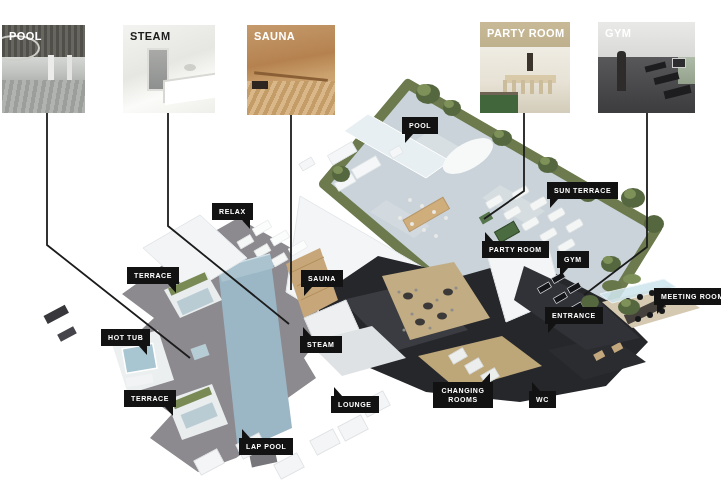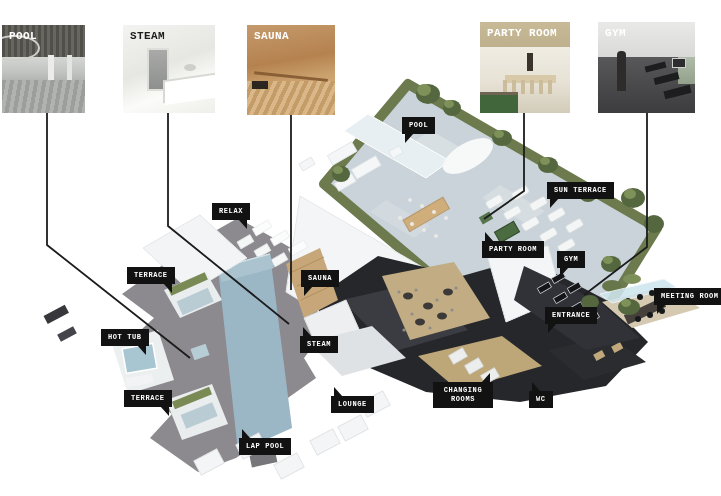--- a/index.html
+++ b/index.html
@@ -1,17 +1,17 @@
 <!DOCTYPE html>
 <html><head>
 <meta charset="utf-8">
 <style>
   html,body{margin:0;padding:0;background:#ffffff;}
   .canvas{position:relative;width:721px;height:496px;background:#ffffff;overflow:hidden;
-          font-family:Liberation Mono, monospace;}
+          font-family:Liberation Sans, sans-serif;}
   svg{position:absolute;left:0;top:0;}
 
   
   .thumb{position:absolute;overflow:hidden;background:#ddd;}
   .thumb .ph{position:absolute;inset:0;}
   .thumb-label{position:absolute;left:7px;top:5px;font-weight:bold;font-size:11px;
                letter-spacing:.4px;color:#fff;}
   .thumb-label.dark{color:#1c1c1c;}
   .deco{position:absolute;}
 

